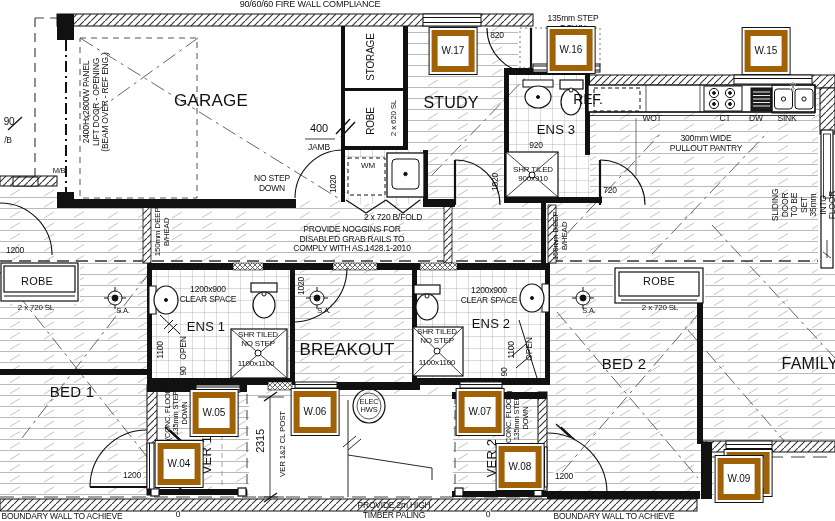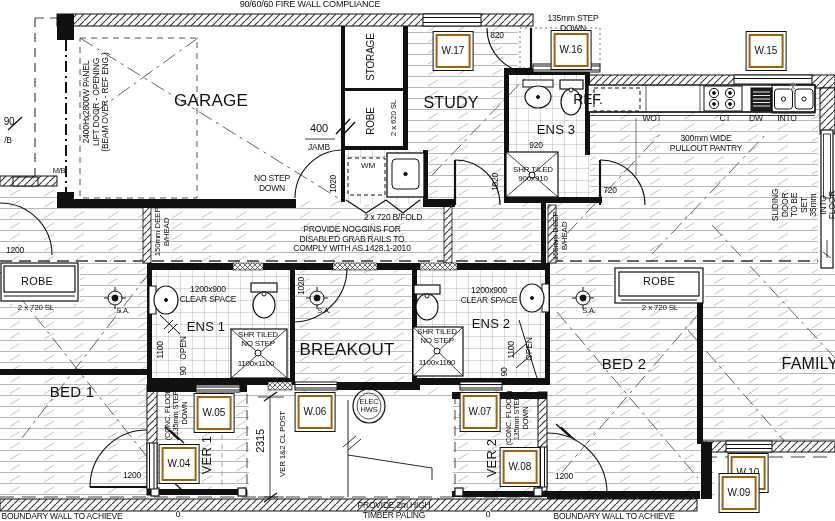--- a/index.html
+++ b/index.html
@@ -2,21 +2,21 @@
 <html><head>
 <meta charset="utf-8">
 <style>
   html,body{margin:0;padding:0;background:#fff;}
   .plan{position:relative;width:835px;height:521px;background:#fff;
         font-family:"Liberation Sans",sans-serif;color:#111;overflow:hidden;}
   .plan svg{position:absolute;left:0;top:0;}
   .lbl{position:absolute;transform:translate(-50%,-50%);white-space:pre-line;
        text-align:center;line-height:1.12;letter-spacing:-0.2px;color:#111;}
   .v{transform:translate(-50%,-50%) rotate(-90deg);}
-  .wbox{position:absolute;transform:translate(-50%,-50%);border:2px solid #a16207;
+  .wbox{position:absolute;transform:translate(-50%,-50%);border:6px solid #a16207;
         box-shadow:0 0 0 2px #fff,0 0 0 3px #111;background:#fff;
         padding:8px 4px;font-size:10px;line-height:14px;white-space:nowrap;}
   .room{letter-spacing:0.2px;}
 </style>
 </head>
 <body>
 
 <div class="plan">
 
 <svg width="835" height="521" viewBox="0 0 835 521">
@@ -385,21 +385,21 @@
 COMPLY WITH AS.1428.1-2010</div>
 <div class="lbl room" style="left:556px;top:130px;font-size:13px">ENS 3</div>
 <div class="lbl" style="left:536px;top:146px;font-size:8.5px">920</div>
 <div class="lbl" style="left:533px;top:175px;font-size:8px">SHR TILED
 900x910</div>
 <div class="lbl" style="left:610px;top:191px;font-size:8.5px">720</div>
 <div class="lbl" style="left:588px;top:100px;font-size:14px">REF.</div>
 <div class="lbl" style="left:652px;top:119px;font-size:8.5px">WOT</div>
 <div class="lbl" style="left:725px;top:119px;font-size:8.5px">CT</div>
 <div class="lbl" style="left:756px;top:119px;font-size:8.5px">DW</div>
-<div class="lbl" style="left:787px;top:119px;font-size:8.5px">INTO</div>
+<div class="lbl" style="left:787px;top:119px;font-size:8.5px">SINK</div>
 <div class="lbl" style="left:706px;top:144px;font-size:8.5px">300mm WIDE
 PULLOUT PANTRY</div>
 <div class="lbl v" style="left:804px;top:205px;font-size:8.5px">SLIDING DOOR TO BE SET
 35mm INTO FLOOR</div>
 <div class="lbl v" style="left:561px;top:236px;font-size:8px">150mm DEEP
 B/HEAD</div>
 <div class="lbl v" style="left:163px;top:232px;font-size:8px">150mm DEEP
 B/HEAD</div>
 <div class="lbl" style="left:15px;top:251px;font-size:8.5px">1200</div>
 <div class="lbl room" style="left:37px;top:281px;font-size:11px">ROBE</div>
@@ -449,20 +449,20 @@
 <div class="lbl v" style="left:518px;top:418px;font-size:7.5px">(CONC. FLOOR)
 135mm STEP
 DOWN</div>
 <div class="wbox" style="left:520px;top:467px">W.08</div>
 <div class="lbl" style="left:564px;top:477px;font-size:8.5px;background:#fff;padding:0 2px">1200</div>
 <div class="lbl" style="left:394px;top:511px;font-size:8.5px">PROVIDE 2m HIGH
 TIMBER PALING</div>
 <div class="lbl" style="left:62px;top:517px;font-size:8.5px">BOUNDARY WALL TO ACHIEVE</div>
 <div class="lbl" style="left:614px;top:517px;font-size:8.5px">BOUNDARY WALL TO ACHIEVE</div>
 <div class="wbox" style="left:748px;top:473px">W.10</div>
-<div class="wbox" style="left:739px;top:493px">W.09</div>
+<div class="wbox" style="left:739px;top:479px">W.09</div>
 <div class="lbl" style="left:59px;top:171px;font-size:7.5px">M/B</div>
 <div class="lbl" style="left:9px;top:122px;font-size:10px">90</div>
 <div class="lbl" style="left:8px;top:141px;font-size:8.5px">/B</div>
 <div class="lbl" style="left:178px;top:515px;font-size:8.5px;background:#fff">0</div>
 <div class="lbl" style="left:488px;top:515px;font-size:8.5px;background:#fff">0</div>
 
 </div>
 
 </body></html>

